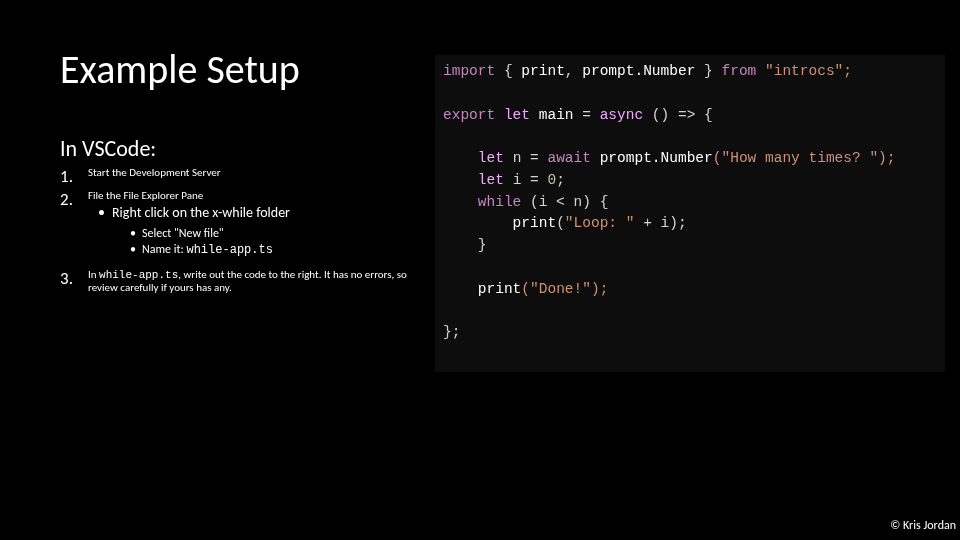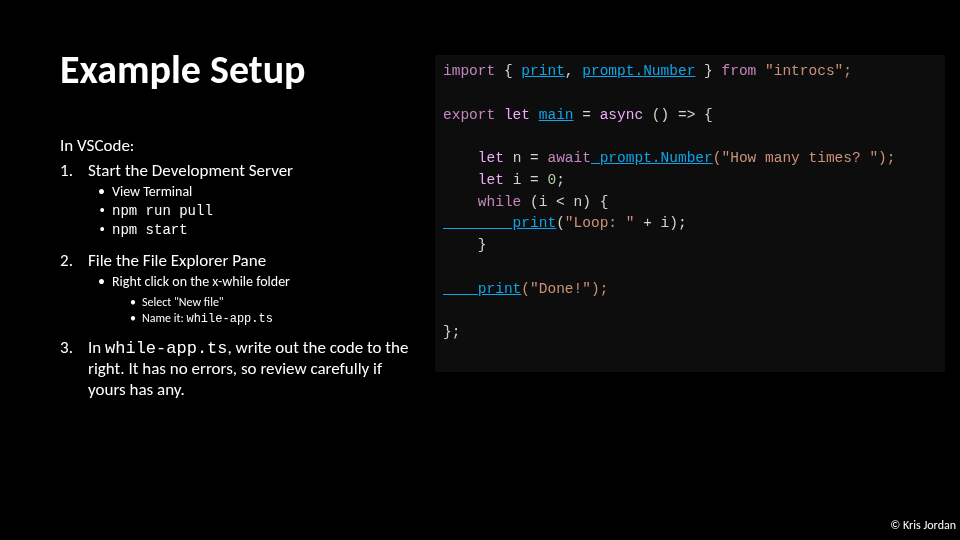--- a/index.html
+++ b/index.html
@@ -15,52 +15,52 @@
     width: 100%;
     height: 100%;
     position: relative;
   }
   .title {
     position: absolute;
     left: 60px;
     top: 45px;
     color: #fff;
     font-size: 40px;
-    font-weight: 700;
+    font-weight: 400;
   }
   .left-col {
     position: absolute;
     left: 60px;
     top: 135px;
     width: 360px;
     color: #fff;
   }
   .intro {
-    font-size: 17px;
+    font-size: 22px;
     margin-bottom: 4px;
   }
   ol.steps {
     list-style: none;
     counter-reset: step;
   }
   ol.steps > li {
     counter-increment: step;
     position: relative;
     padding-left: 28px;
     margin-bottom: 10px;
   }
   ol.steps > li::before {
     content: counter(step) ".";
     position: absolute;
     left: 0;
     top: 0;
     font-size: 17px;
   }
   .step-title {
-    font-size: 17px;
+    font-size: 11px;
   }
   ul.sub1 {
     list-style: none;
     margin-left: 10px;
     margin-top: 2px;
   }
   ul.sub1 > li {
     position: relative;
     padding-left: 14px;
     font-size: 14px;
@@ -97,21 +97,21 @@
     width: 510px;
     background: #0d0d0d;
     color: #d4d4d4;
     font-family: Consolas, "Courier New", monospace;
     font-size: 14.5px;
     line-height: 1.5;
     padding: 6px 8px;
   }
   .code-block div { white-space: pre; }
   .kw  { color: #c586c0; }
-  .fn  { color: #0ea5e9; text-decoration: underline; }   
+  .fn  { color: #ffffff; }   
   .ctl { color: #f0abfc; }   
   .str { color: #ce9178; }
   .num { color: #b5cea8; }
 
   .copyright {
     position: absolute;
     right: 4px;
     bottom: 8px;
     color: #fff;
     font-size: 12px;
@@ -123,25 +123,20 @@
 <div class="slide">
 
   <h1 class="title">Example Setup</h1>
 
   <div class="left-col">
     <div class="intro">In VSCode:</div>
     <ol class="steps">
 
       <li>
         <div class="step-title">Start the Development Server</div>
-        <ul class="sub1">
-          <li>View Terminal</li>
-          <li class="mono">npm run pull</li>
-          <li class="mono">npm start</li>
-        </ul>
       </li>
 
       <li>
         <div class="step-title">File the File Explorer Pane</div>
         <ul class="sub1">
           <li>
             <span>Right click on the x-while folder</span>
             <ul class="sub2">
               <li>Select "New file"</li>
               <li>

